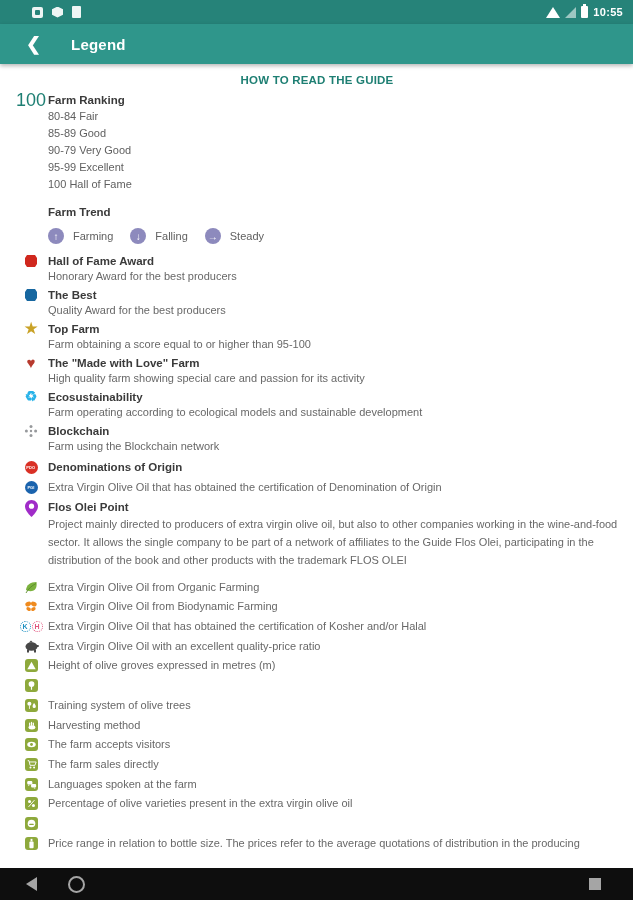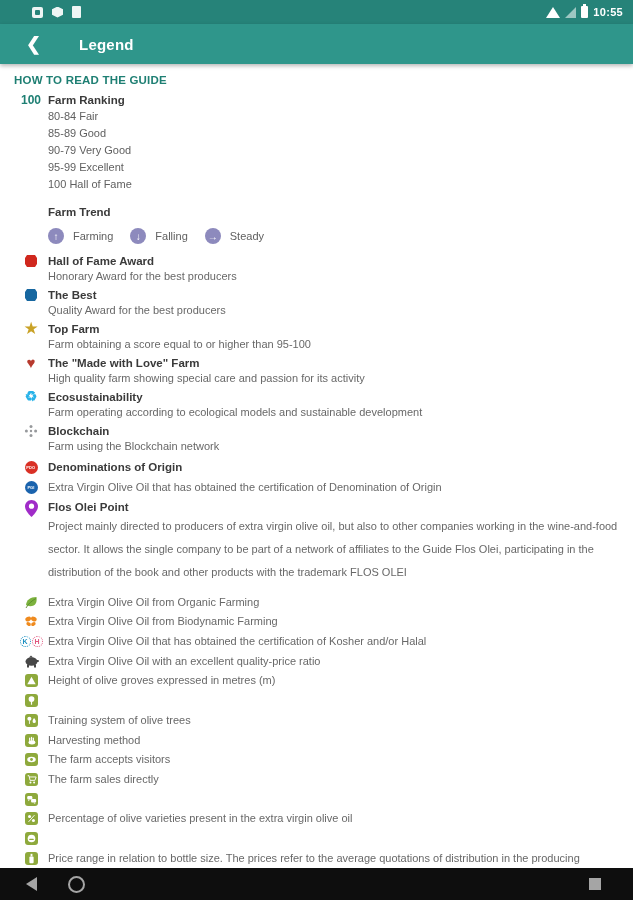--- a/index.html
+++ b/index.html
@@ -16,31 +16,31 @@
   .sb-right{margin-left:auto;display:flex;align-items:center;gap:5px;}
   .sb-time{font-size:11px;font-weight:bold;letter-spacing:.3px;}
   .wifi{width:0;height:0;border-left:7px solid transparent;border-right:7px solid transparent;border-bottom:11px solid #fff;transform:rotate(0deg);}
   .signal{width:0;height:0;border-left:11px solid transparent;border-bottom:11px solid rgba(255,255,255,.55);}
   .battery{width:7px;height:12px;background:#fff;border-radius:1px;position:relative;}
   .battery:before{content:"";position:absolute;top:-2px;left:2px;width:3px;height:2px;background:#fff;}
 
   
   .app-bar{height:40px;background:#2f968b;display:flex;align-items:center;color:#fff;box-shadow:0 2px 4px rgba(0,0,0,.28);position:relative;z-index:5;padding:0 16px;}
   .back-btn{font-size:18px;font-weight:bold;line-height:1;cursor:pointer;margin-left:10px;}
-  .app-title{font-size:15px;font-weight:bold;margin-left:38px;letter-spacing:.2px;}
+  .app-title{font-size:15px;font-weight:bold;margin-left:30px;letter-spacing:.2px;}
 
   
   .content{padding:7px 13px 0 14px;box-sizing:border-box;height:804px;overflow:hidden;background:#fff;}
-  .heading{color:#1e7f73;font-weight:bold;font-size:11.5px;margin:3px 0 7px;letter-spacing:.2px;}
+  .heading{text-align:center;color:#1e7f73;font-weight:bold;font-size:11.5px;margin:3px 0 7px;letter-spacing:.2px;}
 
   .row{display:flex;align-items:flex-start;}
   .icon-cell{width:34px;flex:none;display:flex;justify-content:center;align-items:center;}
   .text-cell{flex:1;min-width:0;}
 
-  .score{color:#1e7f73;font-weight:bold;font-size:12px;line-height:15px;text-align:right;}
+  .score{color:#1e7f73;font-weight:normal;font-size:18px;line-height:15px;text-align:right;}
   .item-title{font-size:11.5px;font-weight:bold;color:#3a3a3a;line-height:15px;}
   .item-desc{font-size:11px;color:#686868;line-height:15px;}
   .levels{margin-left:34px;}
   .level-line{font-size:11px;color:#5f5f5f;line-height:17px;}
   .trend-title{margin-left:34px;font-size:11.5px;font-weight:bold;color:#3a3a3a;line-height:20px;margin-top:9px;}
   .trend-row{display:flex;align-items:center;gap:9px;margin:4px 0 8px 34px;height:20px;}
   .trend-circle{width:16px;height:16px;border-radius:50%;background:#8d8abd;color:#fff;display:flex;align-items:center;justify-content:center;font-size:10px;font-weight:bold;}
   .trend-label{font-size:11px;color:#5f5f5f;margin-right:8px;}
 
   .award{margin:2px 0 4px;}
@@ -197,21 +197,21 @@
 
     <div class="row" style="margin-top:3px;">
       <div class="icon-cell">
         <svg width="13" height="17" viewBox="0 0 13 17">
             <path d="M6.5 0C2.9 0 0 2.9 0 6.4c0 4.8 6.5 10.6 6.5 10.6S13 11.2 13 6.4C13 2.9 10.1 0 6.5 0z" fill="#a02cc8"></path>
             <circle cx="6.5" cy="6.2" r="2.6" fill="#fff"></circle>
           </svg>
       </div>
       <div class="text-cell">
         <div class="item-title">Flos Olei Point</div>
-        <div class="item-desc" style="line-height:23px;">Project mainly directed to producers of extra virgin olive oil, but also to other companies working in the wine-and-food sector. It allows the single company to be part of a network of affiliates to the Guide Flos Olei, participating in the distribution of the book and other products with the trademark FLOS OLEI</div>
+        <div class="item-desc" style="line-height:18px;">Project mainly directed to producers of extra virgin olive oil, but also to other companies working in the wine-and-food sector. It allows the single company to be part of a network of affiliates to the Guide Flos Olei, participating in the distribution of the book and other products with the trademark FLOS OLEI</div>
       </div>
     </div>
 
     <div class="row simple" style="margin-top:8px;">
       <div class="icon-cell">
         <svg width="14" height="13" viewBox="0 0 14 13">
             <path d="M12.5 1C6 1 2.5 4 2 9c3 2 8.5 1.5 10-2 .8-2 .7-4.5.5-6z" fill="#7cb23e"></path>
             <path d="M2 12C4 8 8 4.5 12 2.5" stroke="#5a8a2a" stroke-width=".9" fill="none"></path>
           </svg>
       </div>
@@ -330,20 +330,21 @@
       <div class="icon-cell">
           <div class="gsq">
         <svg width="11" height="11" viewBox="0 0 13 13" fill="#fff">
               <rect x="1.5" y="2.5" width="6" height="4" rx="1.2"></rect>
               <path d="M3 6.5l-.6 2 2-1.4z"></path>
               <rect x="6" y="6" width="6" height="4" rx="1.2"></rect>
               <path d="M10.5 10l.6 1.8-2.2-1.2z"></path>
             </svg>
       </div>
         </div>
+      <div class="text-cell item-desc">Languages spoken at the farm</div>
     </div>
 
     <div class="row simple">
       <div class="icon-cell">
           <div class="gsq">
         <svg width="11" height="11" viewBox="0 0 13 13">
               <circle cx="4.2" cy="4.2" r="1.8" fill="#fff"></circle>
               <circle cx="8.8" cy="8.8" r="1.8" fill="#fff"></circle>
               <path d="M3 10.5L10 2.5" stroke="#fff" stroke-width="1.1"></path>
             </svg>

